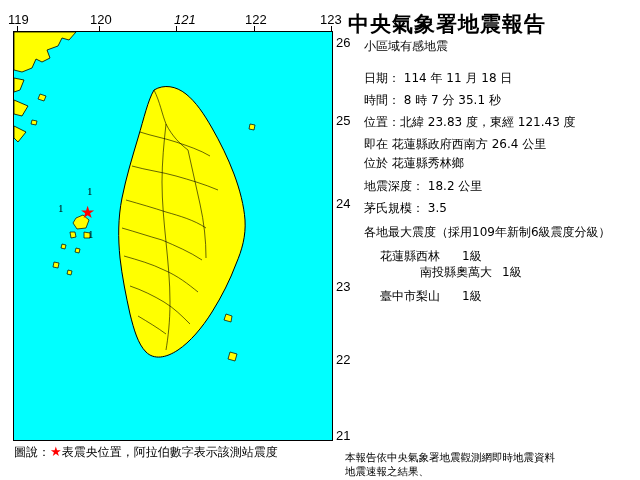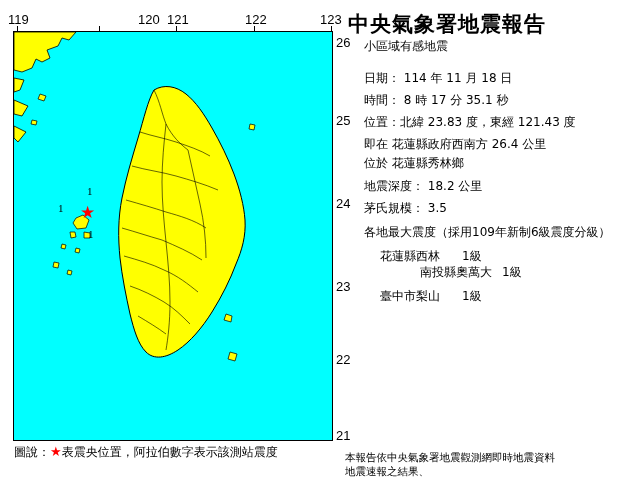--- a/index.html
+++ b/index.html
@@ -158,22 +158,22 @@
   }
 </style>
 </head>
 <body>
 
 <div id="page">
 
   <div id="map-panel">
 
     <div class="lon-label" style="left:8px;">119</div>
-    <div class="lon-label" style="left:90px;margin-left:48px;">120</div>
-    <div class="lon-label" style="left:167px;">121</div>
+    <div class="lon-label" style="left:90px;">120</div>
+    <div class="lon-label" style="left:174px;font-style:italic;">121</div>
     <div class="lon-label" style="left:245px;">122</div>
     <div class="lon-label" style="left:320px;">123</div>
 
     <div class="tick-top" style="left:17px;"></div>
     <div class="tick-top" style="left:99px;"></div>
     <div class="tick-top" style="left:176px;"></div>
     <div class="tick-top" style="left:254px;"></div>
     <div class="tick-top" style="left:331px;"></div>
 
     <div class="lat-label" style="top:35px;">26</div>
@@ -257,21 +257,21 @@
     <div id="map-caption">
       <span>圖說：</span><span class="star">★</span><span>表震央位置，阿拉伯數字表示該測站震度</span>
     </div>
   </div>
 
   <div id="report-panel">
     <div id="report-title">中央氣象署地震報告</div>
     <div id="report-subtitle">小區域有感地震</div>
 
     <div class="rline" style="top:70px;">日期： 114 年 11 月 18 日</div>
-    <div class="rline" style="top:92px;">時間： 8 時 17 分 35.1 秒</div>
+    <div class="rline" style="top:92px;">時間： 8 時 7 分 35.1 秒</div>
     <div class="rline" style="top:114px;">位置：北緯 23.83 度，東經 121.43 度</div>
     <div class="rline" style="top:136px;">即在 花蓮縣政府西南方 26.4 公里</div>
     <div class="rline" style="top:155px;">位於 花蓮縣秀林鄉</div>
     <div class="rline" style="top:178px;">地震深度： 18.2 公里</div>
     <div class="rline" style="top:200px;">茅氏規模： 3.5</div>
     <div class="rline" style="top:224px;">各地最大震度（採用109年新制6級震度分級）</div>
 
     <div class="station-line" style="top:248px;">
       <span>花蓮縣西林</span>
       <span class="lvl">1級</span>

